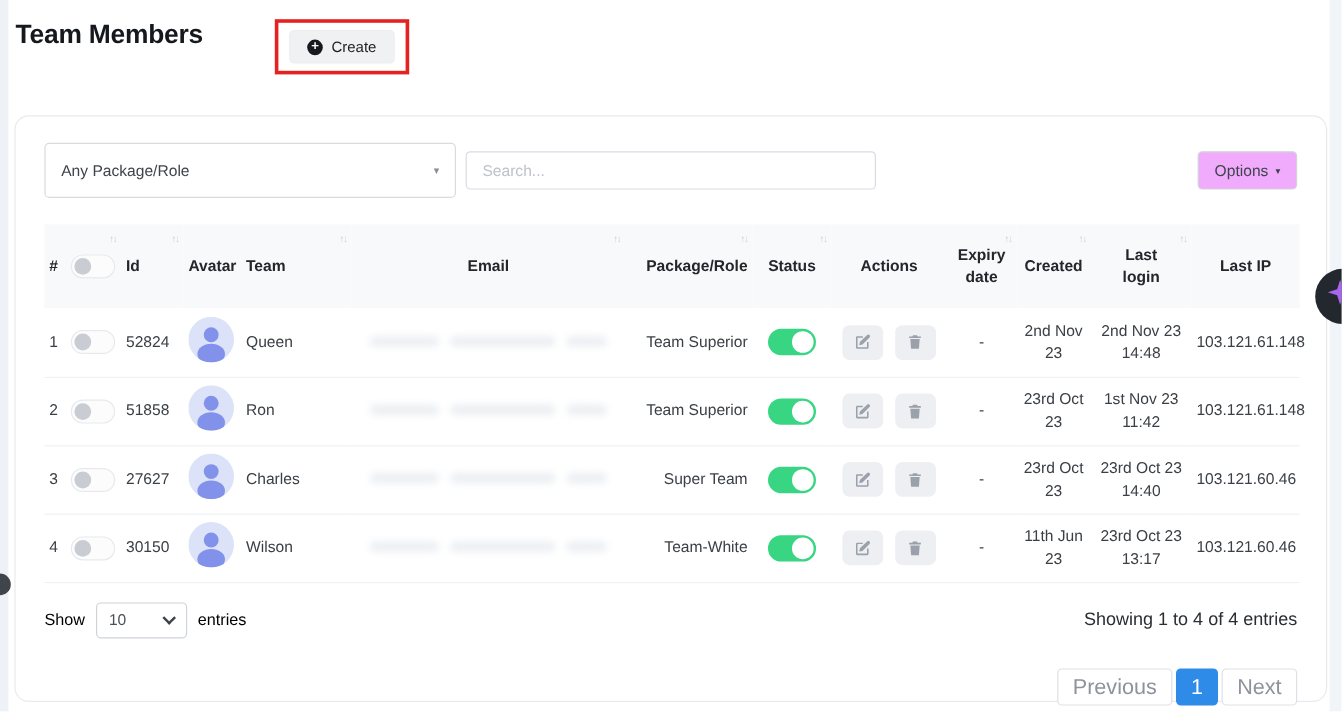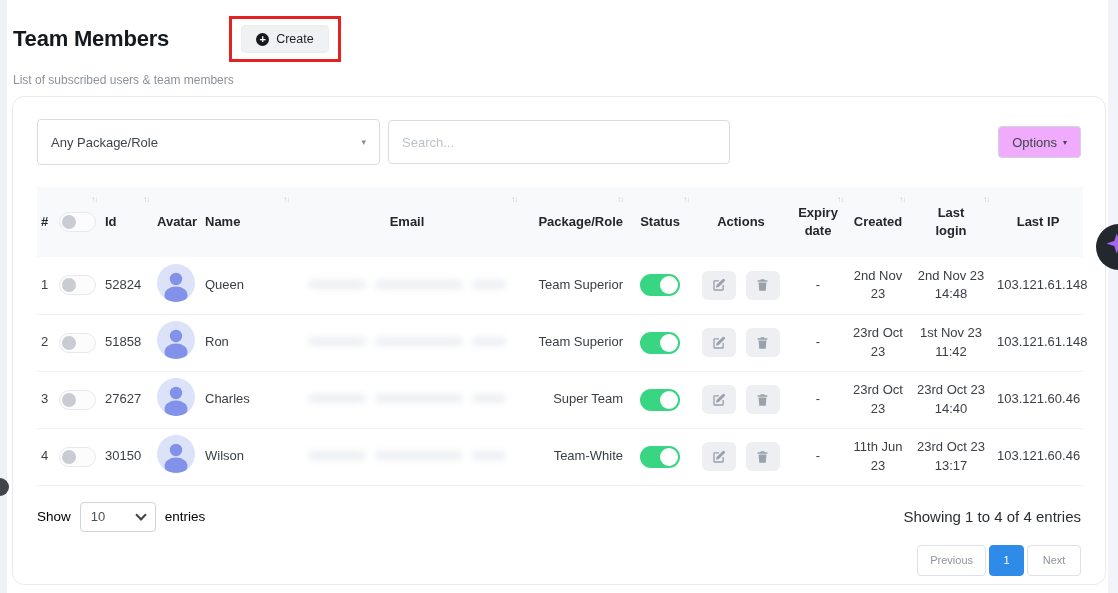--- a/index.html
+++ b/index.html
@@ -13,41 +13,41 @@
     overflow: hidden;
   }
   .edge-left { position:absolute; left:0; top:0; width:7px; height:100%; background:#eef2f7; }
   .edge-right { position:absolute; right:0; top:0; width:10px; height:100%; background:#f1f4f8; }
   .drawer-handle { position:absolute; left:-9px; top:478px; width:18px; height:18px; border-radius:50%; background:#40444b; z-index:6; }
   .ai-bubble { position:absolute; right:-24px; top:224px; width:46px; height:46px; border-radius:50%;
     background:#23272e; display:flex; align-items:center; justify-content:center; z-index:6; cursor:pointer; }
 
   
   .page-head { padding: 16px 0 0 13px; }
-  .title-row { display:flex; align-items:center; }
+  .title-row { display:flex; }
   .page-title { font-size:22px; font-weight:700; color:#15181c; letter-spacing:-.2px; }
   .annotation { margin-left:60px; border:3px solid #e52222; padding:6px 9px; display:inline-block; }
   .create-btn { background:#f0f1f3; border:1px solid #ebedf0; border-radius:4px; padding:6px 14px;
     font-size:12.5px; color:#1c1f23; display:flex; align-items:center; gap:7px; cursor:pointer;
     font-family:inherit; }
   .plus-badge { width:13px; height:13px; border-radius:50%; background:#16191d; color:#fff;
     font-size:11px; line-height:12px; text-align:center; font-weight:bold; display:inline-block; }
   .subtitle { margin-top:11px; font-size:12px; color:#8d929b; }
 
   
   .card { position:absolute; left:12px; right:12px; top:96px; bottom:8px; background:#fff;
     border:1px solid #e9eaef; border-radius:12px; padding:22px 24px 0; }
 
   
   .filter-bar { display:flex; align-items:center; }
   .select-box { width:343px; height:46px; border:1px solid #d8dce1; border-radius:4px;
     display:flex; align-items:center; justify-content:space-between; padding:0 13px;
     font-size:13px; color:#3f444c; background:#fff; cursor:pointer; }
   .caret { font-size:9px; color:#868e96; }
-  .search-input { margin-left:8px; width:342px; height:44px; border:1px solid #d8dce1; border-radius:4px;
+  .search-input { margin-left:8px; width:342px; height:32px; border:1px solid #d8dce1; border-radius:4px;
     padding:0 13px; font-size:13px; color:#14532d; outline:none; font-family:inherit; }
   .search-input::placeholder { color:#bdc3cb; }
   .options-btn { margin-left:auto; height:32px; border:1px solid #cfd5da; border-radius:4px; background:#f0abfc;
     padding:0 13px; font-size:13px; color:#3f444c; display:flex; align-items:center; gap:6px;
     cursor:pointer; font-family:inherit; }
   .options-btn .caret { color:#3f444c; font-size:8px; }
 
   
   table { width:100%; border-collapse:collapse; table-layout:fixed; font-size:13px; margin-top:22px; }
   thead th { background:#f8f9fb; font-weight:700; color:#23272c; height:70px; position:relative;
@@ -83,22 +83,22 @@
   .table-footer { display:flex; align-items:center; margin-top:16px; }
   .show-label, .entries-label { font-size:13.5px; color:#000000; }
   .show-select { width:76px; height:30px; border:1px solid #ced4da; border-radius:4px;
     display:inline-flex; align-items:center; justify-content:space-between; padding:0 10px;
     margin:0 9px; font-size:13px; color:#4b5158; background:#fff; cursor:pointer; }
   .chev { width:8px; height:8px; border-left:2px solid #3e434a; border-bottom:2px solid #3e434a;
     transform:rotate(-45deg); margin-top:-3px; }
   .showing { margin-left:auto; font-size:15px; color:#2a2e33; }
   .pager-row { display:flex; justify-content:flex-end; margin-top:13px; gap:3px; }
   .page-btn { min-width:54px; height:31px; border:1px solid #dde1e6; background:#fff; border-radius:4px;
-    color:#8d939c; font-size:11px; display:flex; align-items:center; justify-content:center;
-    padding:0 12px; cursor:pointer; font-family:inherit; }
+    color:#8d939c; font-size:18px; display:flex; align-items:center; justify-content:center;
+    padding:0 12px; cursor:pointer; font-family:inherit;margin-top:12px; }
   .page-btn.active { background:var(--active-page,#2f8be8); border-color:var(--active-page,#2f8be8);
     color:#fff; min-width:35px; padding:0; }
 </style>
 </head>
 <body>
 
 <div class="edge-left"></div>
 <div class="edge-right"></div>
 <div class="drawer-handle"></div>
 <div class="ai-bubble">
@@ -113,21 +113,20 @@
 <div class="page-head">
   <div class="title-row">
     <div class="page-title">Team Members</div>
     <div class="annotation">
       <button class="create-btn">
         <span class="plus-badge">+</span>
         <span>Create</span>
       </button>
     </div>
   </div>
-  <div class="subtitle">List of subscribed users &amp; team members</div>
 </div>
 
 <div class="card">
 
   <div class="filter-bar">
     <div class="select-box">
       <span>Any Package/Role</span>
       <span class="caret">▾</span>
     </div>
     <input class="search-input" type="text" placeholder="Search..." style="">
@@ -155,21 +154,21 @@
     </colgroup>
     <thead>
       <tr>
         <th class="al"><span>#</span></th>
         <th class="al">
           <span class="tgl tgl-off"><span class="knob"></span></span>
           <span class="sort">↑↓</span>
         </th>
         <th class="al"><span>Id</span><span class="sort">↑↓</span></th>
         <th class="al"><span>Avatar</span></th>
-        <th class="al"><span>Name</span><span class="sort">↑↓</span></th>
+        <th class="al"><span>Team</span><span class="sort">↑↓</span></th>
         <th class="ac"><span>Email</span><span class="sort">↑↓</span></th>
         <th class="ar"><span>Package/Role</span><span class="sort">↑↓</span></th>
         <th class="ac"><span>Status</span><span class="sort">↑↓</span></th>
         <th class="ac"><span>Actions</span></th>
         <th class="ac"><span>Expiry date</span><span class="sort">↑↓</span></th>
         <th class="ac"><span>Created</span><span class="sort">↑↓</span></th>
         <th class="ac"><span class="narrow">Last login</span><span class="sort">↑↓</span></th>
         <th class="ac nowrap"><span>Last IP</span></th>
       </tr>
     </thead>

